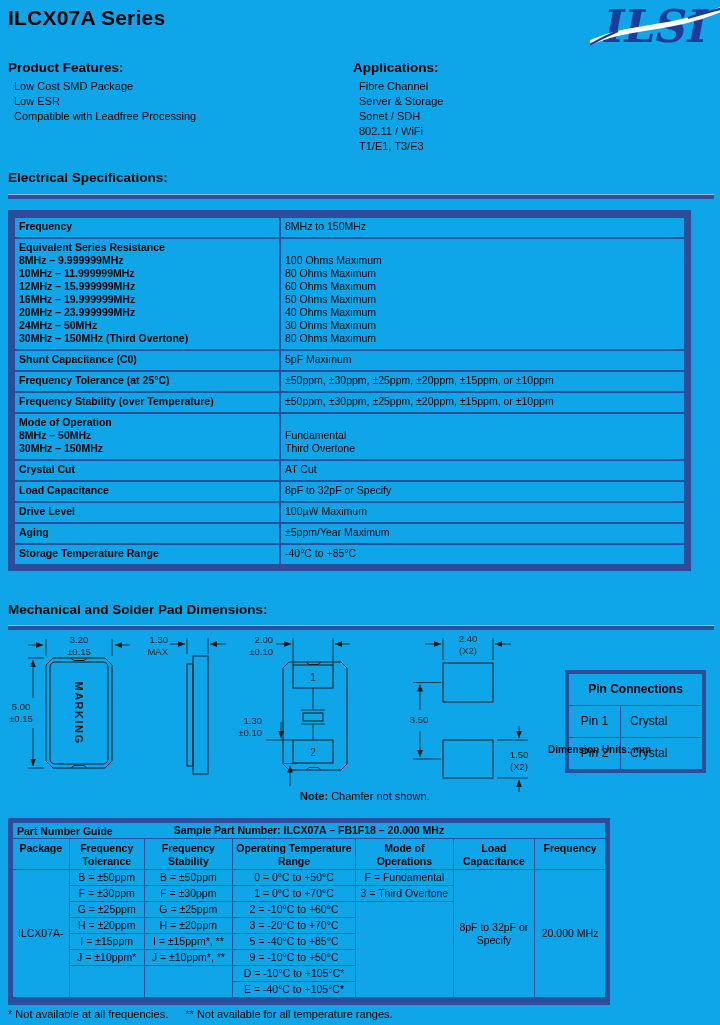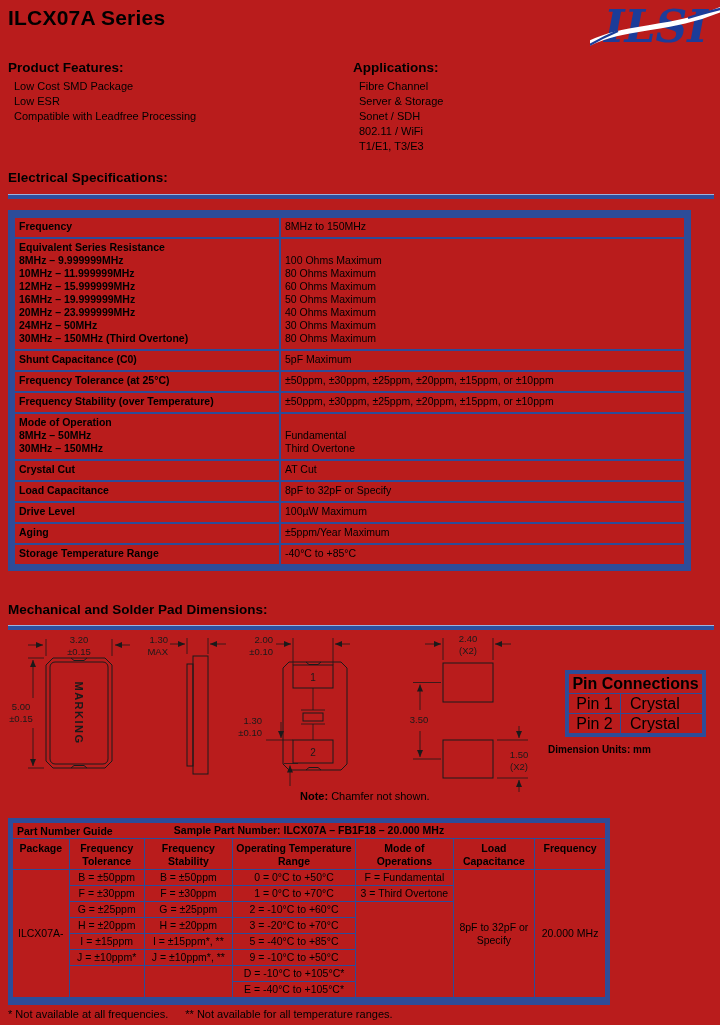--- a/index.html
+++ b/index.html
@@ -4,21 +4,21 @@
 <style>
   :root{
     --navy:#2d4c99;
     --rule-blue:#2e4f9e;
     --logo-blue:#1c3c99;
     --ink:#000000;
     --line:#1a1a1a;
   }
   *{margin:0;padding:0;box-sizing:border-box;}
   body{background:#e8e8e8;font-family:"Liberation Sans",sans-serif;}
-  .page{position:relative;width:720px;height:1025px;background:#b91c1c;margin:0 auto;color:var(--ink);overflow:hidden;}
+  .page{position:relative;width:720px;height:1025px;background:#0ea5e9;margin:0 auto;color:var(--ink);overflow:hidden;}
 
   .page-title{position:absolute;left:8px;top:6px;font-size:21px;font-weight:bold;letter-spacing:.2px;}
   .logo{position:absolute;left:590px;top:2px;width:132px;height:50px;}
 
   .col-block{position:absolute;top:60px;font-size:11px;line-height:15px;}
   .col-block .blk-head{font-size:13.5px;font-weight:bold;margin-bottom:4px;}
   .col-block ul{list-style:none;padding-left:6px;}
   .features{left:8px;}
   .applications{left:353px;}
 
@@ -36,21 +36,21 @@
   .pn-wrap{position:absolute;left:8px;top:818px;width:602px;border:4px solid var(--navy);border-bottom-width:7px;}
   .pn td{border:1.5px solid var(--navy);font-size:10.5px;line-height:13px;vertical-align:top;padding:1px 2px;text-align:center;}
   .pn .pn-titlecell{position:relative;height:16px;text-align:center;font-weight:bold;vertical-align:middle;padding:1px 4px;}
   .pn .pn-title{position:absolute;left:4px;top:2px;font-weight:bold;white-space:nowrap;}
   .pn .hdr{font-weight:bold;vertical-align:top;padding-top:3px;}
   .pn .datacell{height:16px;vertical-align:middle;}
   .pn .midcell{vertical-align:middle;text-align:center;}
 
   
   .pin-wrap{position:absolute;left:565px;top:670px;width:141px;border:3px solid var(--navy);}
-  .pin td{border:1.5px solid var(--navy);font-size:16px;line-height:13px;padding:1px 3px;height:20px;vertical-align:middle;}
+  .pin td{border:1.5px solid var(--navy);font-size:12px;line-height:13px;padding:1px 3px;height:32px;vertical-align:middle;}
   .pin .pin-title{font-weight:bold;text-align:center;}
   .pin .pin-no{width:52px;text-align:center;}
   .pin .pin-conn{padding-left:9px;}
 
   .units-label{position:absolute;left:548px;top:744px;font-size:10px;font-weight:bold;}
   .mech-note{position:absolute;left:300px;top:790px;font-size:11px;}
   .mech-note b{font-weight:bold;}
 
   .footnote{position:absolute;left:8px;top:1008px;font-size:11px;}
   .footnote .fn2{margin-left:14px;}

